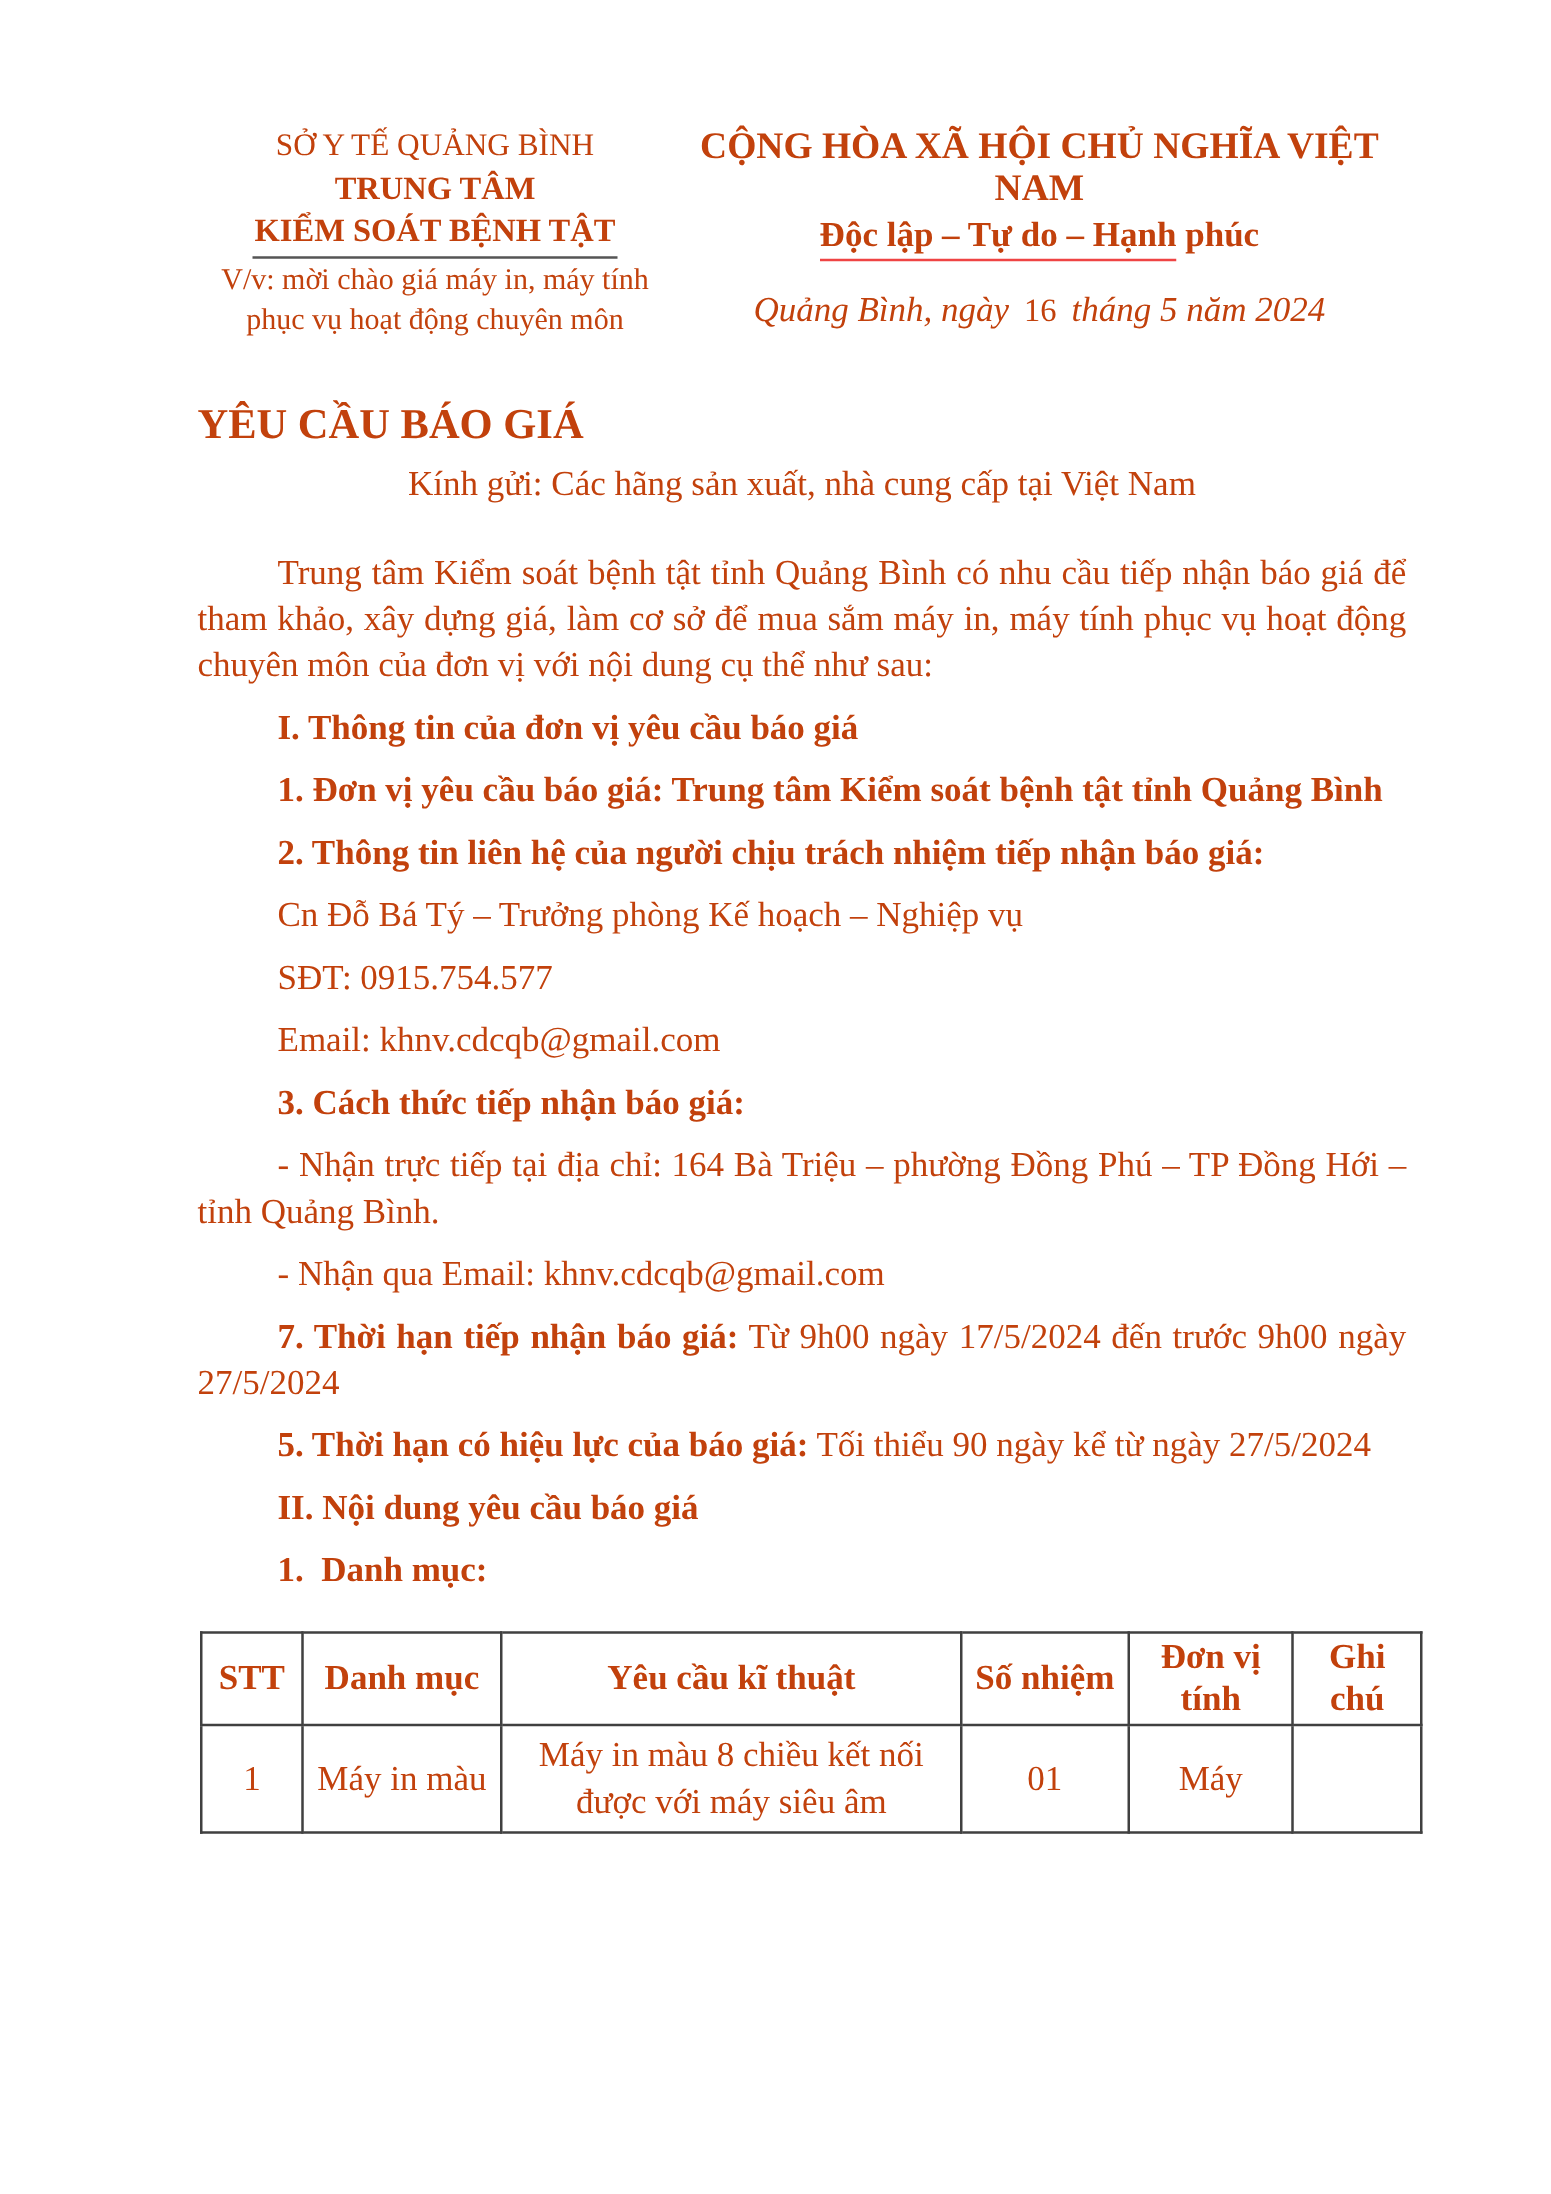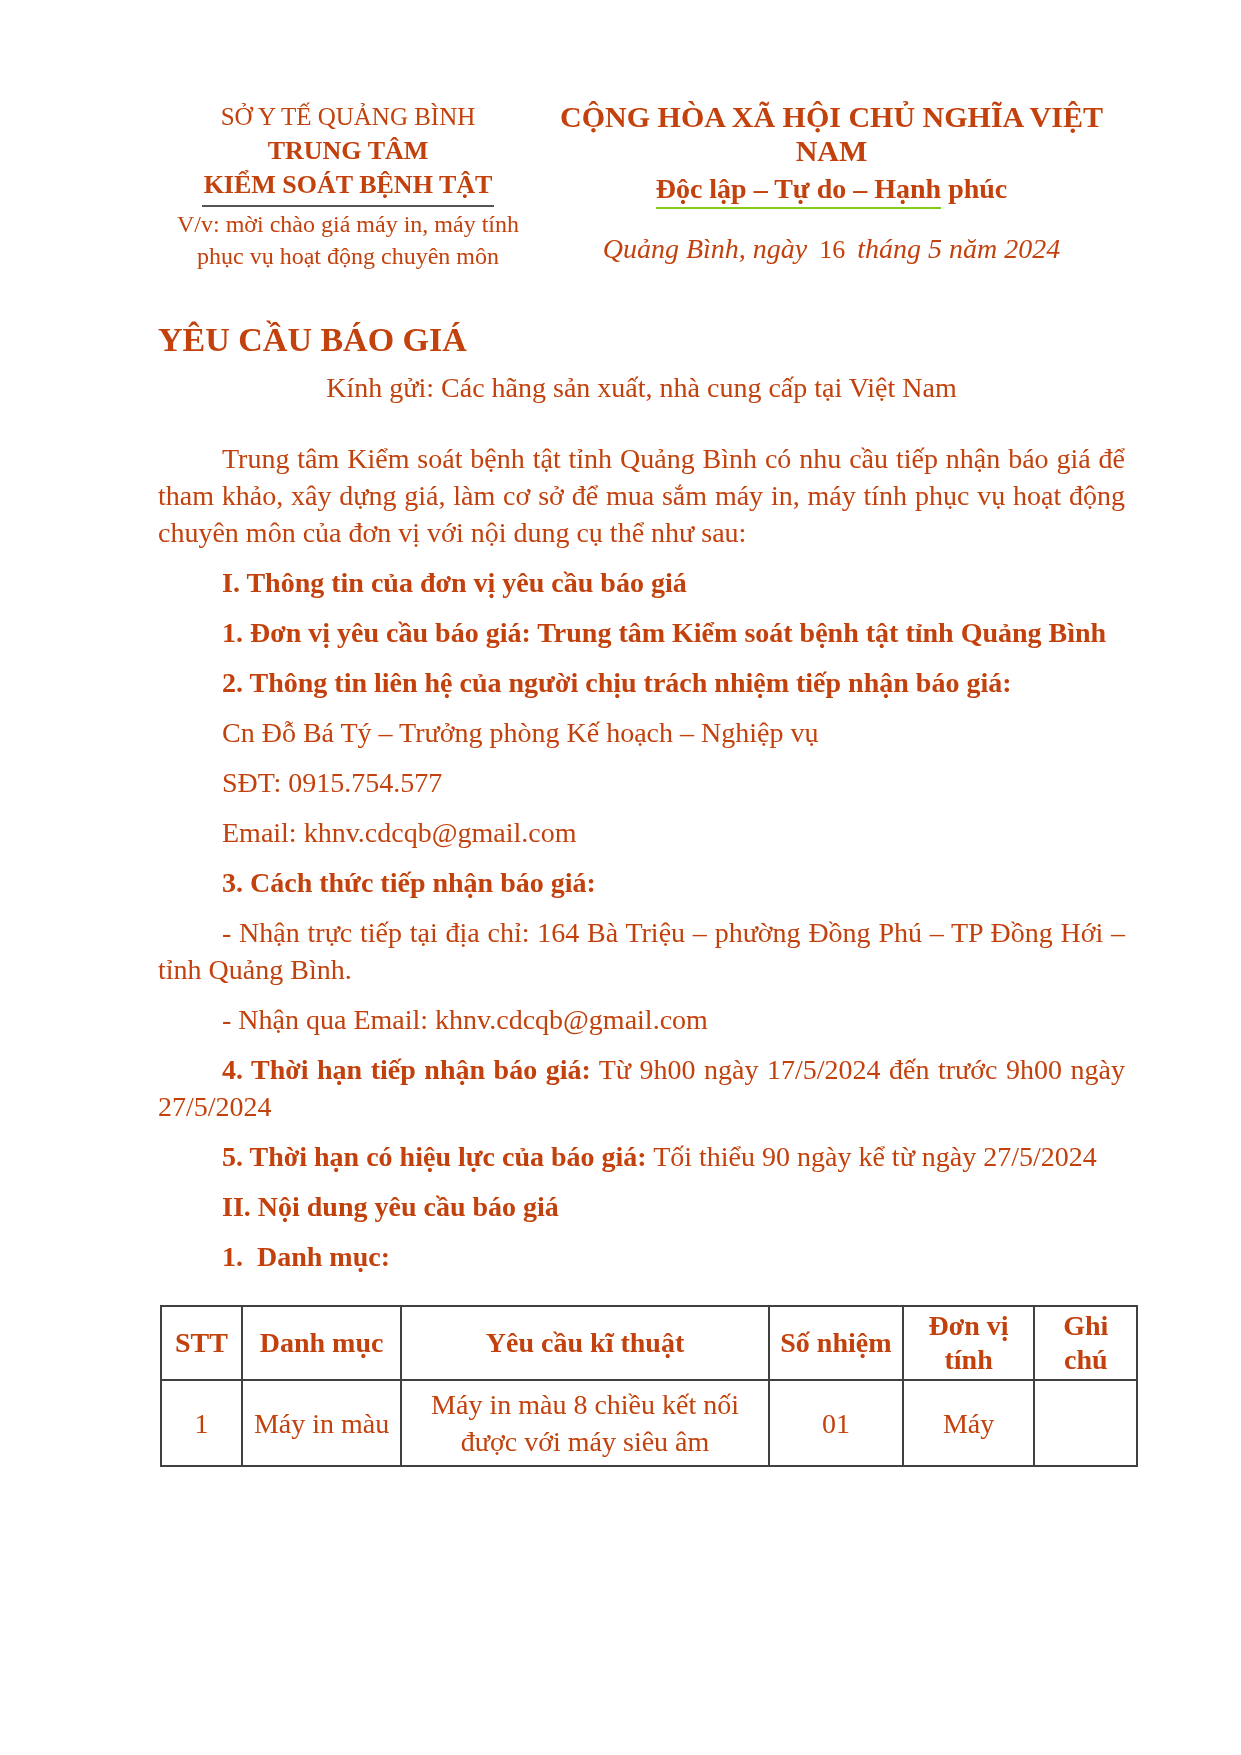--- a/index.html
+++ b/index.html
@@ -18,21 +18,21 @@
   .hdr{display:flex;align-items:flex-start;}
   .hdr-left{width:380px;text-align:center;flex:none;}
   .hdr-right{flex:1;text-align:center;}
   .org-parent{font-size:25px;line-height:34px;}
   .org-name{font-size:26px;font-weight:bold;line-height:34px;}
   .org-underline{width:292px;border-bottom:2px solid #555;margin:3px auto 0;}
   .doc-number{font-size:27px;line-height:36px;margin-top:9px;white-space:pre;}
   .doc-subject{font-size:24px;line-height:30px;margin-top:2px;}
   .national{font-size:30px;font-weight:bold;line-height:34px;}
   .motto{font-size:28px;font-weight:bold;line-height:36px;margin-top:3px;}
-  .motto .u{border-bottom:2px solid #84cc16;padding-bottom:3px;}
+  .motto .u{border-bottom:2px solid #ef4444;padding-bottom:3px;}
   .place-date{font-size:28px;margin-top:26px;}
   .place-date .it{font-style:italic;}
   .place-date .day{font-style:normal;font-size:26px;margin:0 12px;}
   
   .doc-title{text-align:left;font-size:34px;font-weight:bold;margin-top:48px;line-height:42px;}
   .salutation{text-align:center;font-size:28px;margin-top:8px;line-height:37px;}
   .body-text{margin-top:34px;}
   .p{
     font-size:28px;line-height:37px;
     text-align:justify;
@@ -91,21 +91,21 @@
     <p class="p">Trung tâm Kiểm soát bệnh tật tỉnh Quảng Bình có nhu cầu tiếp nhận báo giá để tham khảo, xây dựng giá, làm cơ sở để mua sắm máy in, máy tính phục vụ hoạt động chuyên môn của đơn vị với nội dung cụ thể như sau:</p>
     <p class="p bold">I. Thông tin của đơn vị yêu cầu báo giá</p>
     <p class="p bold">1. Đơn vị yêu cầu báo giá: Trung tâm Kiểm soát bệnh tật tỉnh Quảng Bình</p>
     <p class="p bold">2. Thông tin liên hệ của người chịu trách nhiệm tiếp nhận báo giá:</p>
     <p class="p">Cn Đỗ Bá Tý – Trưởng phòng Kế hoạch – Nghiệp vụ</p>
     <p class="p">SĐT: 0915.754.577</p>
     <p class="p">Email: khnv.cdcqb@gmail.com</p>
     <p class="p bold">3. Cách thức tiếp nhận báo giá:</p>
     <p class="p">- Nhận trực tiếp tại địa chỉ: 164 Bà Triệu – phường Đồng Phú – TP Đồng Hới – tỉnh Quảng Bình.</p>
     <p class="p">- Nhận qua Email: khnv.cdcqb@gmail.com</p>
-    <p class="p"><b>4. Thời hạn tiếp nhận báo giá:</b><span> Từ 9h00 ngày 17/5/2024 đến trước 9h00 ngày 27/5/2024</span></p>
+    <p class="p"><b>7. Thời hạn tiếp nhận báo giá:</b><span> Từ 9h00 ngày 17/5/2024 đến trước 9h00 ngày 27/5/2024</span></p>
     <p class="p"><b>5. Thời hạn có hiệu lực của báo giá:</b><span> Tối thiểu 90 ngày kể từ ngày 27/5/2024</span></p>
     <p class="p bold">II. Nội dung yêu cầu báo giá</p>
     <p class="p bold pre">1.  Danh mục:</p>
   </div>
 
   <table class="items">
     <colgroup>
       <col style="width:8.3%">
       <col style="width:16.3%">
       <col style="width:37.7%">

